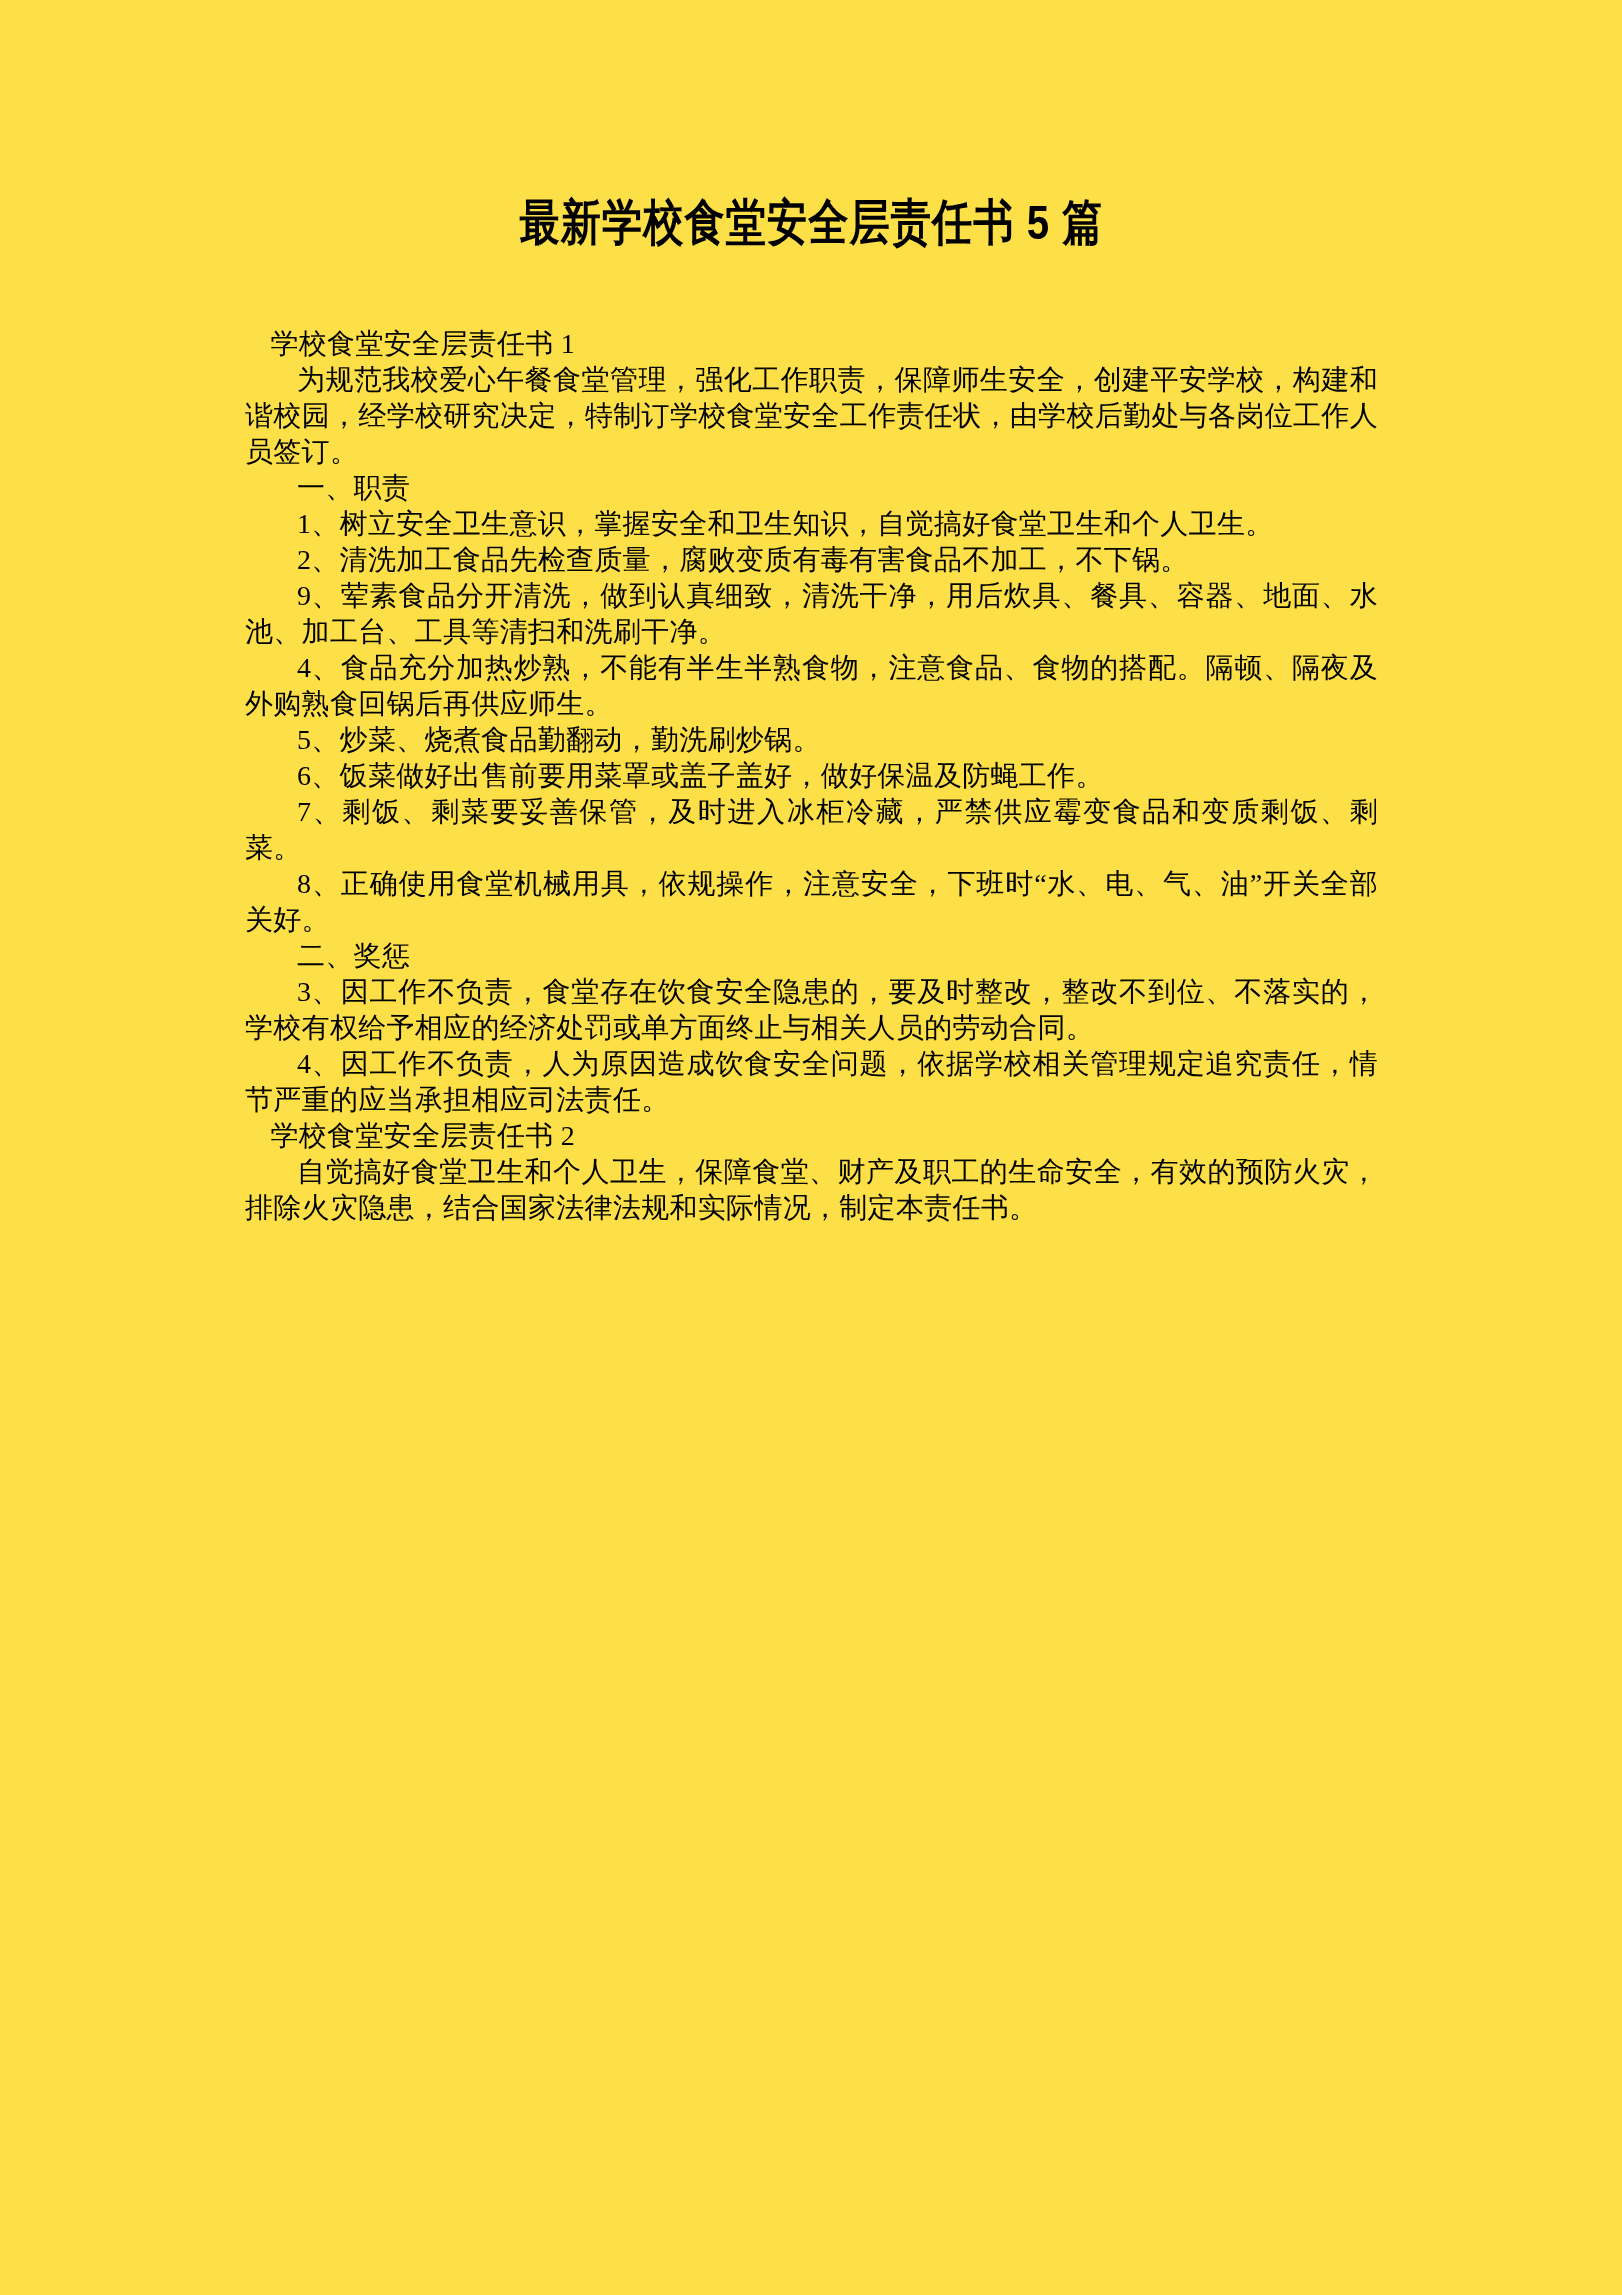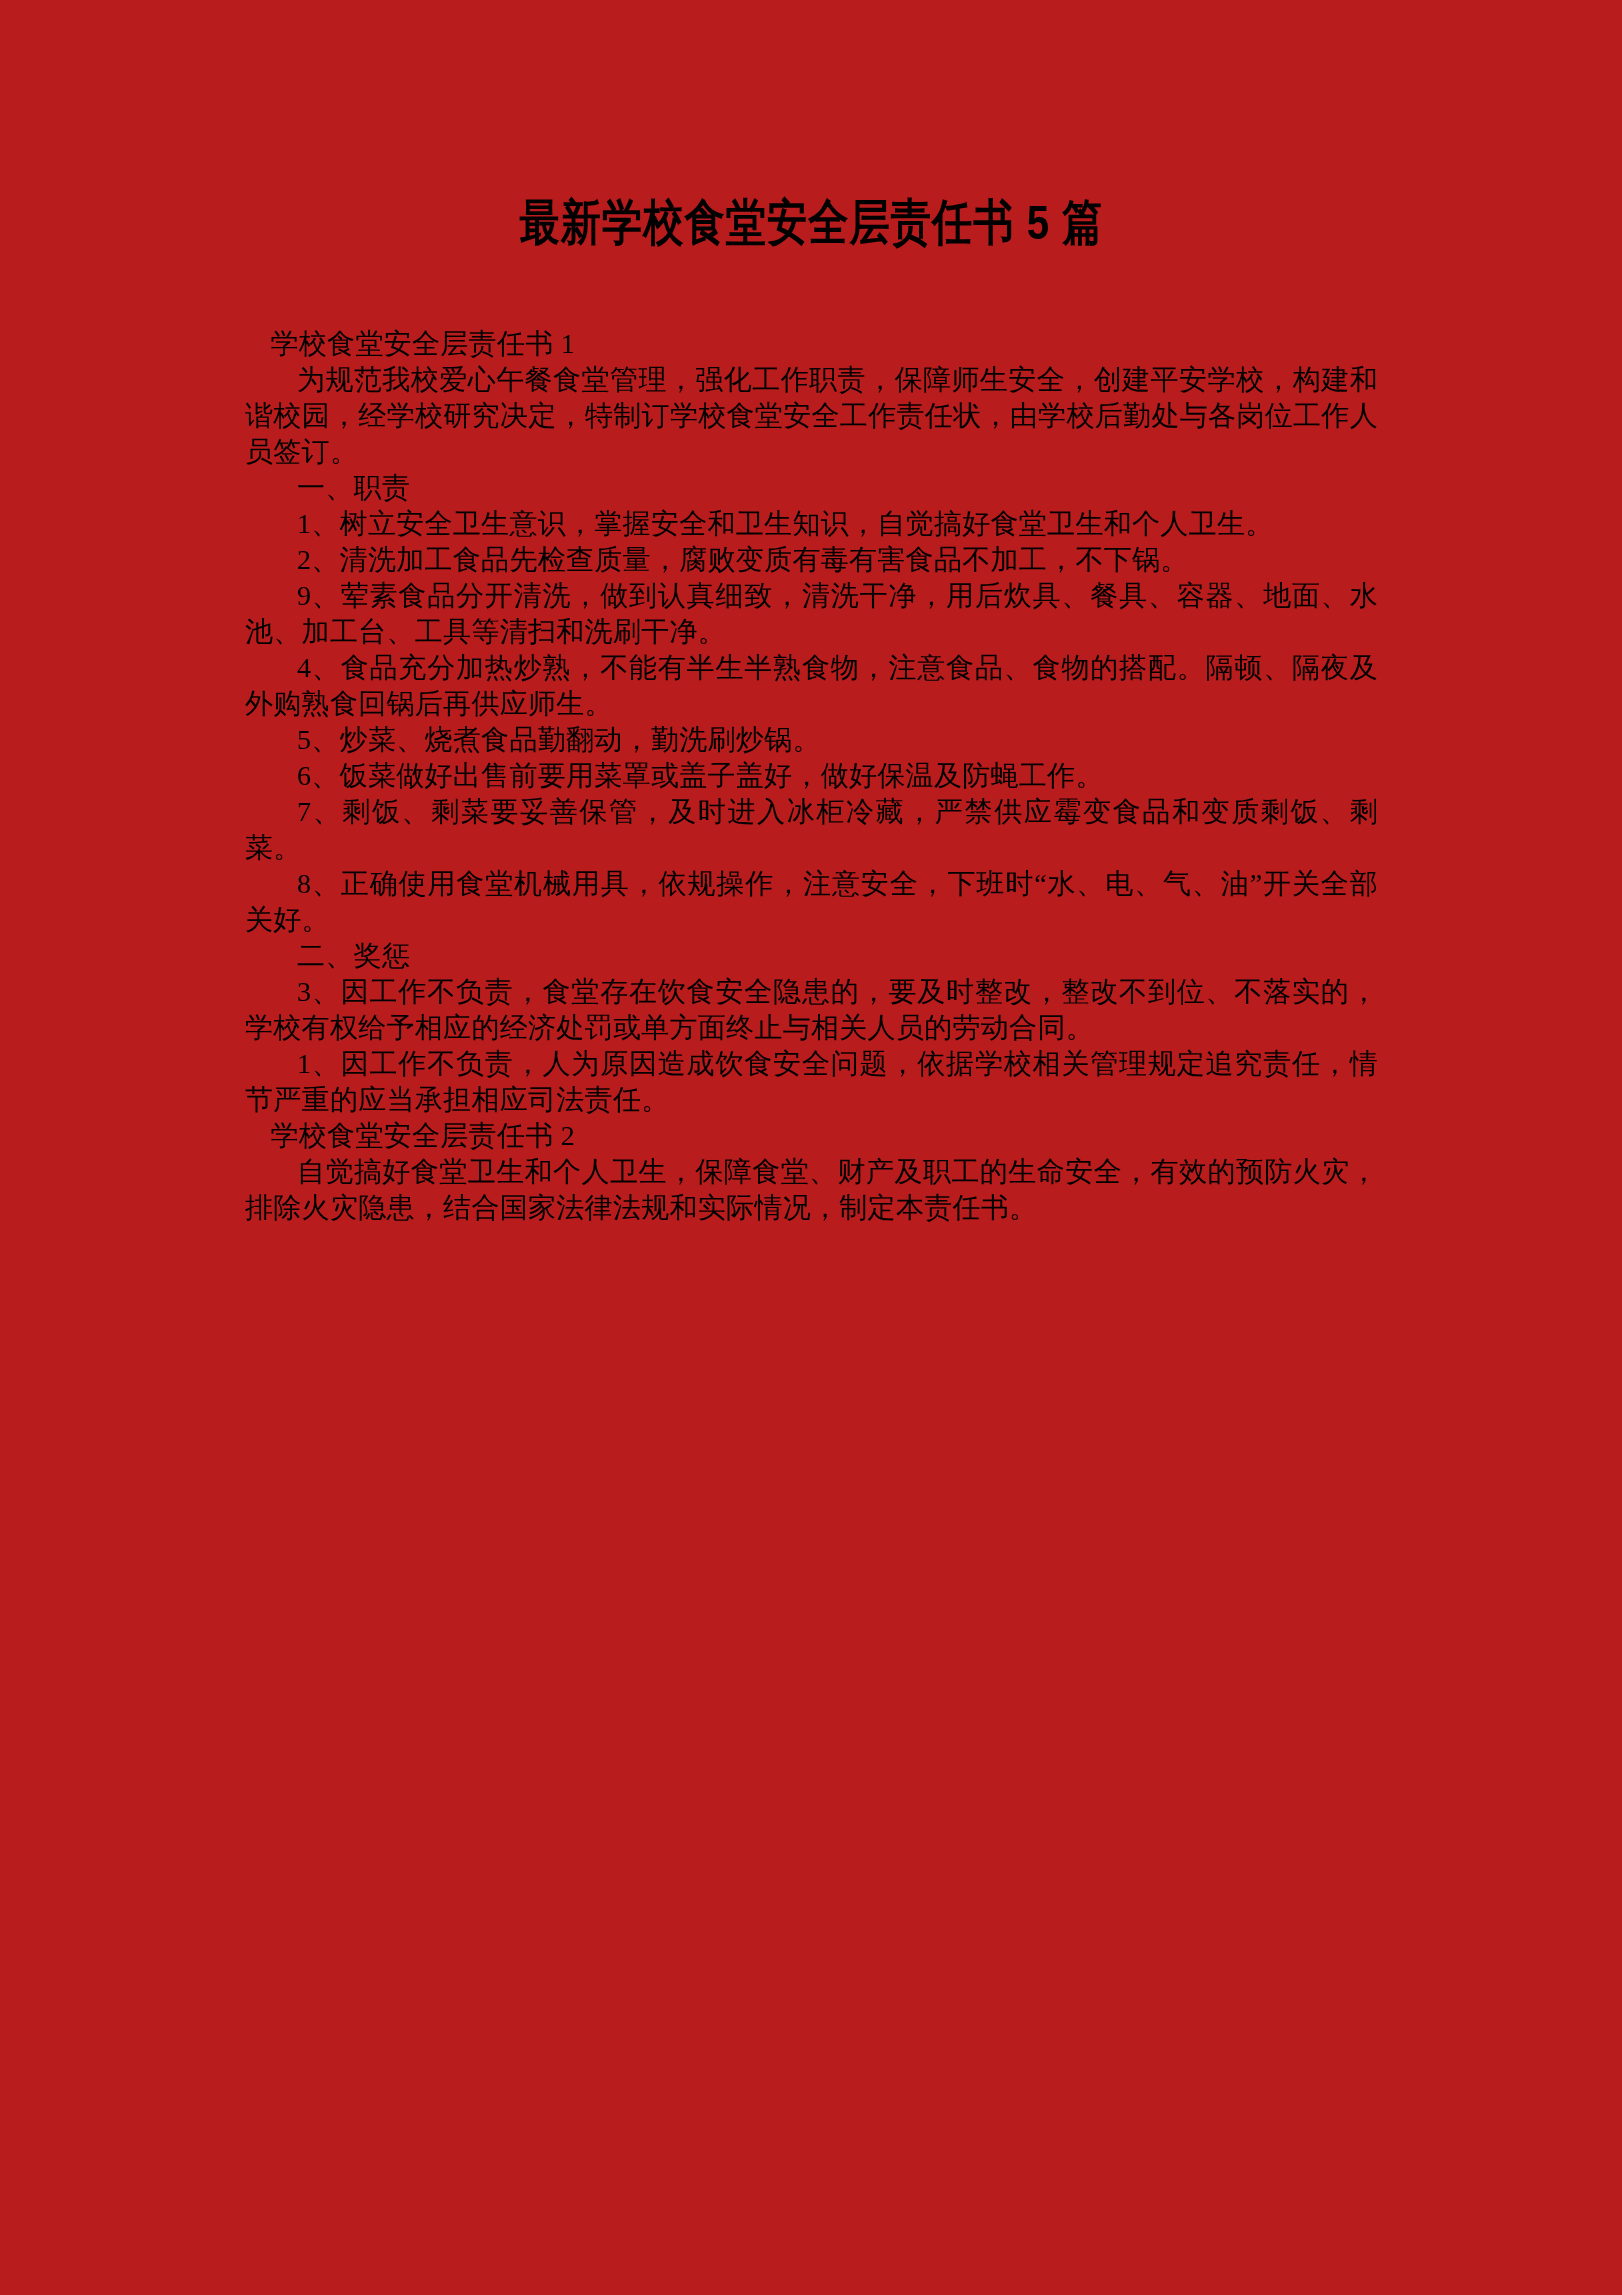--- a/index.html
+++ b/index.html
@@ -4,21 +4,21 @@
 <style>
   html, body {
     margin: 0;
     padding: 0;
     background: #ffffff;
   }
   .page {
     position: relative;
     width: 1623px;
     height: 2295px;
-    background: #b91c1c;
+    background: #fde047;
     overflow: hidden;
     box-sizing: border-box;
   }
   .doc-title {
     position: absolute;
     left: 0;
     top: 188px;
     width: 1623px;
     text-align: center;
     font-family: "Liberation Sans", "DejaVu Sans", sans-serif;
@@ -80,21 +80,21 @@
     <p class="para indent-2">6、饭菜做好出售前要用菜罩或盖子盖好，做好保温及防蝇工作。</p>
 
     <p class="para indent-2">7、剩饭、剩菜要妥善保管，及时进入冰柜冷藏，严禁供应霉变食品和变质剩饭、剩菜。</p>
 
     <p class="para indent-2">8、正确使用食堂机械用具，依规操作，注意安全，下班时“水、电、气、油”开关全部关好。</p>
 
     <p class="para indent-2">二、奖惩</p>
 
     <p class="para indent-2">3、因工作不负责，食堂存在饮食安全隐患的，要及时整改，整改不到位、不落实的，学校有权给予相应的经济处罚或单方面终止与相关人员的劳动合同。</p>
 
-    <p class="para indent-2">1、因工作不负责，人为原因造成饮食安全问题，依据学校相关管理规定追究责任，情节严重的应当承担相应司法责任。</p>
+    <p class="para indent-2">4、因工作不负责，人为原因造成饮食安全问题，依据学校相关管理规定追究责任，情节严重的应当承担相应司法责任。</p>
 
 
     <p class="para indent-1">学校食堂安全层责任书 2</p>
 
     <p class="para indent-2">自觉搞好食堂卫生和个人卫生，保障食堂、财产及职工的生命安全，有效的预防火灾，排除火灾隐患，结合国家法律法规和实际情况，制定本责任书。</p>
 
   </div>
 
 </div>
 

